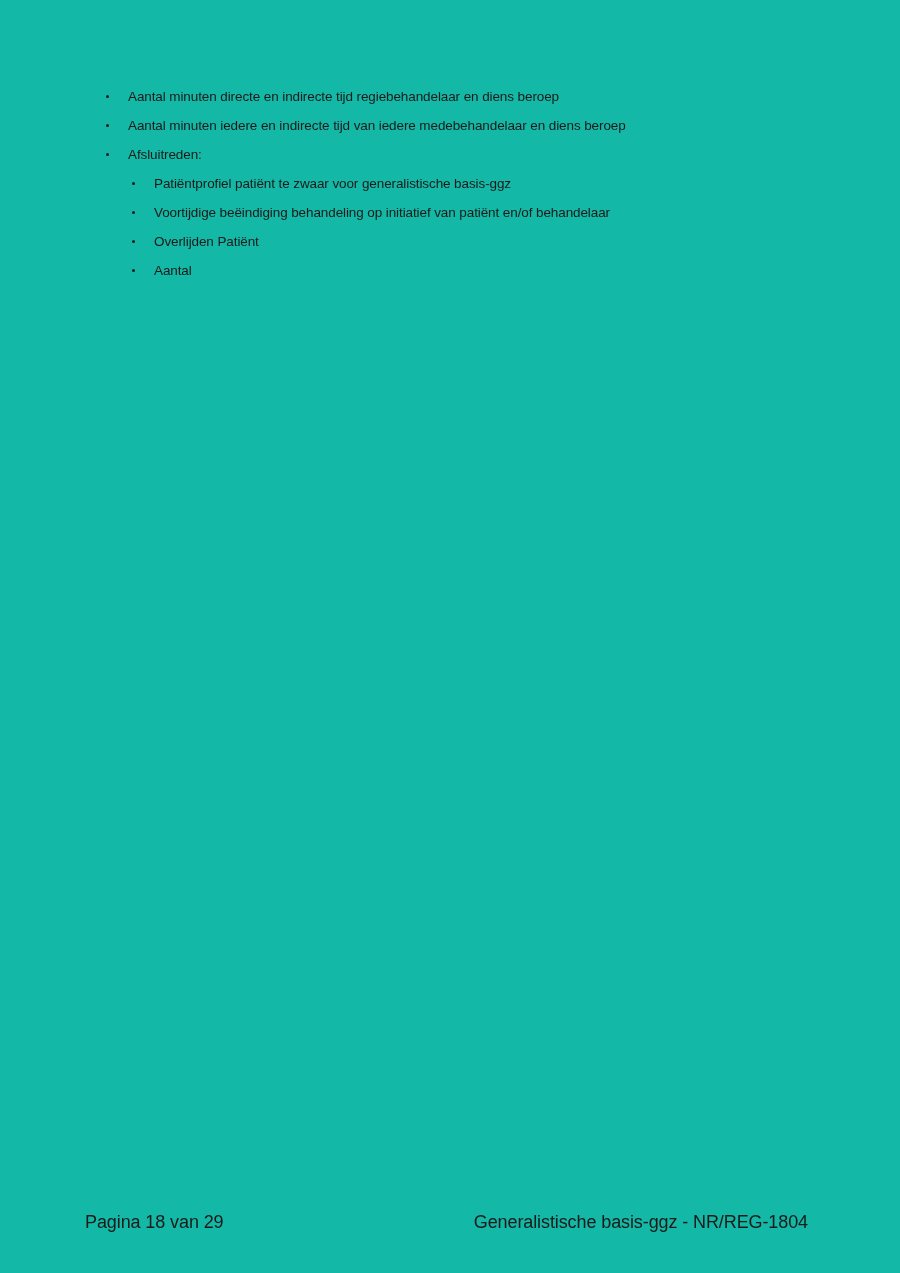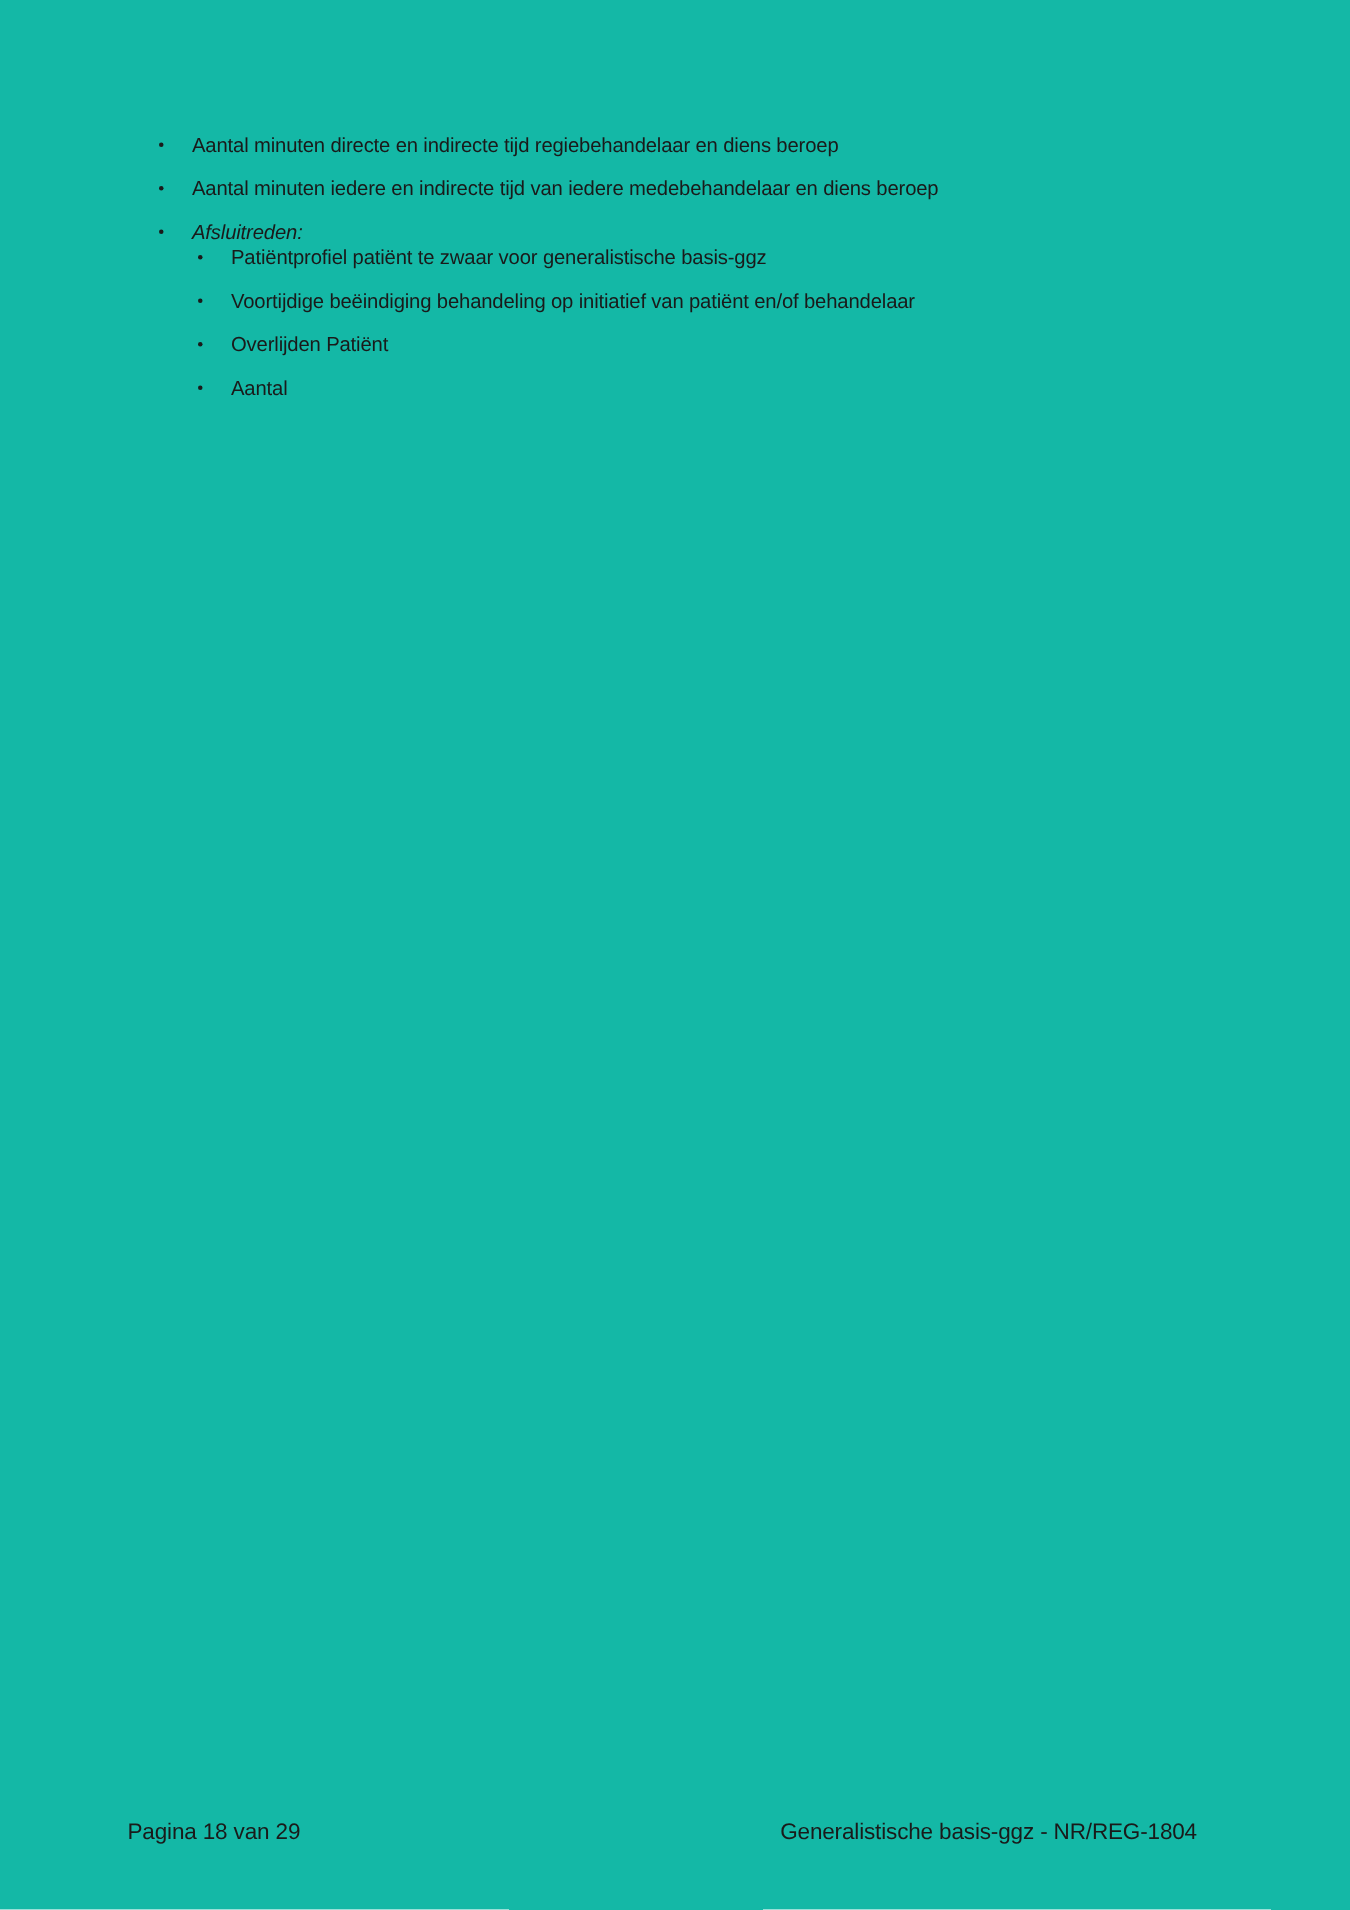--- a/index.html
+++ b/index.html
@@ -33,34 +33,33 @@
   .bullet-row .dot {
     position: absolute;
     left: 1px;
     top: 7px;
     width: 3px;
     height: 3px;
     border-radius: 50%;
     background: #1a1a1a;
   }
   .bullet-row.has-sublist {
-    margin-bottom: 0;
-    font-style: italic;
+    margin-bottom: 12px;
   }
   .sublist {
     margin-left: 26px;
   }
   .footer {
     position: absolute;
     top: 1214px;
     left: 85px;
-    right: 102px;
+    right: 92px;
     display: flex;
     justify-content: space-between;
-    font-size: 15px;
+    font-size: 18px;
     line-height: 16px;
     letter-spacing: -0.1px;
   }
 </style>
 </head>
 <body>
 
 <div class="page">
 
   <div class="content">

